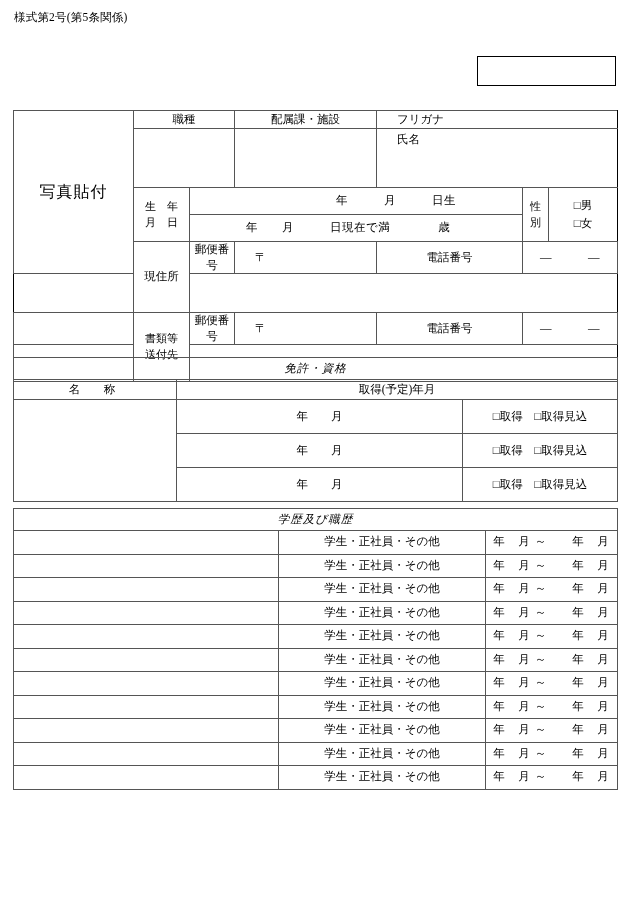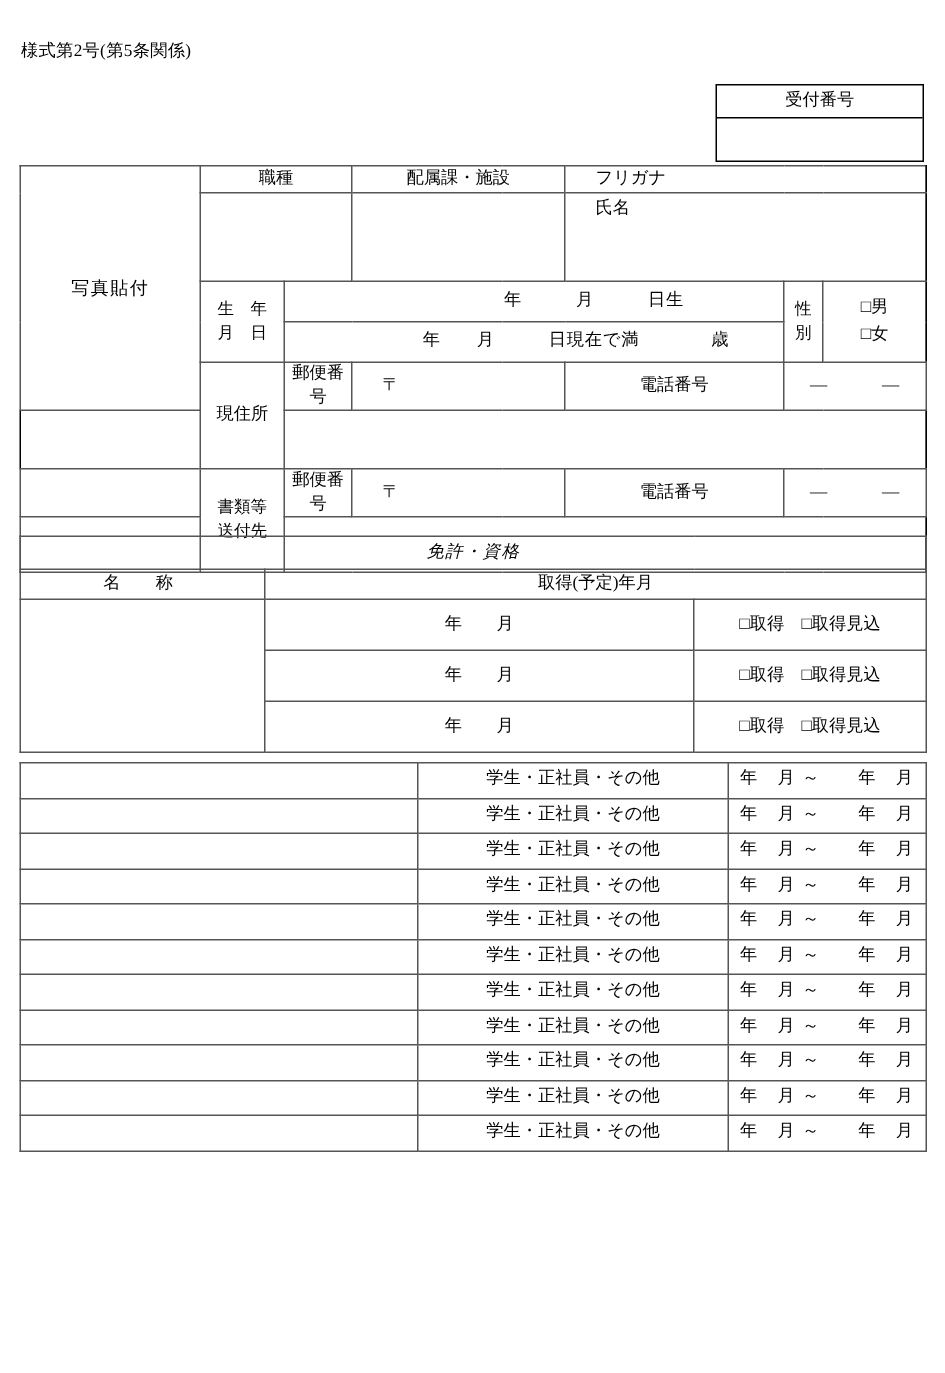--- a/index.html
+++ b/index.html
@@ -18,21 +18,21 @@
   .page {
     position: relative;
     width: 630px;
     height: 915px;
   }
 
   
   .form-code {
     position: absolute;
     left: 14px;
-    top: 26px;
+    top: 10px;
     font-size: 11.5px;
     letter-spacing: 0.2px;
     white-space: nowrap;
   }
   .doc-title {
     position: absolute;
     left: 0;
     top: 40px;
     width: 630px;
     text-align: center;
@@ -74,42 +74,42 @@
   .outer { border: 1.6px solid #000; }
 
   
   #personal-table {
     position: absolute;
     left: 13px;
     top: 110px;
     width: 604px;
   }
   .photo-cell {
-    font-size: 12px;
+    font-size: 16px;
     letter-spacing: 1px;
   }
   .vert2 {
     font-size: 11px;
     line-height: 1.45;
     letter-spacing: 0px;
     white-space: pre-line;
   }
   .lbl-left {
     text-align: left;
     padding-left: 20px;
   }
   .birth-top {
     height: 26px;
     text-align: center;
     padding-left: 80px;
     letter-spacing: 0.5px;
   }
   .birth-bot {
     height: 26px;
-    text-align: center;
+    text-align: left;
     padding-left: 56px;
     letter-spacing: 0.5px;
   }
   .gender-cell {
     line-height: 1.55;
     font-size: 11.5px;
     white-space: pre-line;
   }
   .tel-dashes { letter-spacing: 0.5px; }
 
@@ -142,21 +142,20 @@
   .period-cell { letter-spacing: 1px; }
 </style>
 </head>
 <body>
 
 <div class="page">
 
   <div class="form-code">様式第2号(第5条関係)</div>
 
   <div class="receipt-box">
-    <div class="receipt-label">受付番号</div>
     <div class="receipt-blank"></div>
   </div>
 
   <table id="personal-table" class="outer">
     <colgroup>
       <col style="width:120px">
       <col style="width:56px">
       <col style="width:45px">
       <col style="width:100px">
       <col style="width:42px">
@@ -251,20 +250,23 @@
   </tbody>
     </table>
 
   <table id="history-table" class="outer">
     <colgroup>
       <col style="width:265px">
       <col style="width:207px">
       <col style="width:132px">
     </colgroup>
     <tbody>
+        <tr>
+      <td colspan="3" class="section-head">学歴及び職歴</td>
+    </tr>
     </tbody>
       <tbody id="history-body">
         <tr class="hist-row">
           <td class="align-right"></td>
           <td>学生・正社員・その他</td>
           <td class="period-cell">年　月 ～　　年　月</td>
         </tr>
         <tr class="hist-row">
           <td class="align-right"></td>
           <td>学生・正社員・その他</td>

